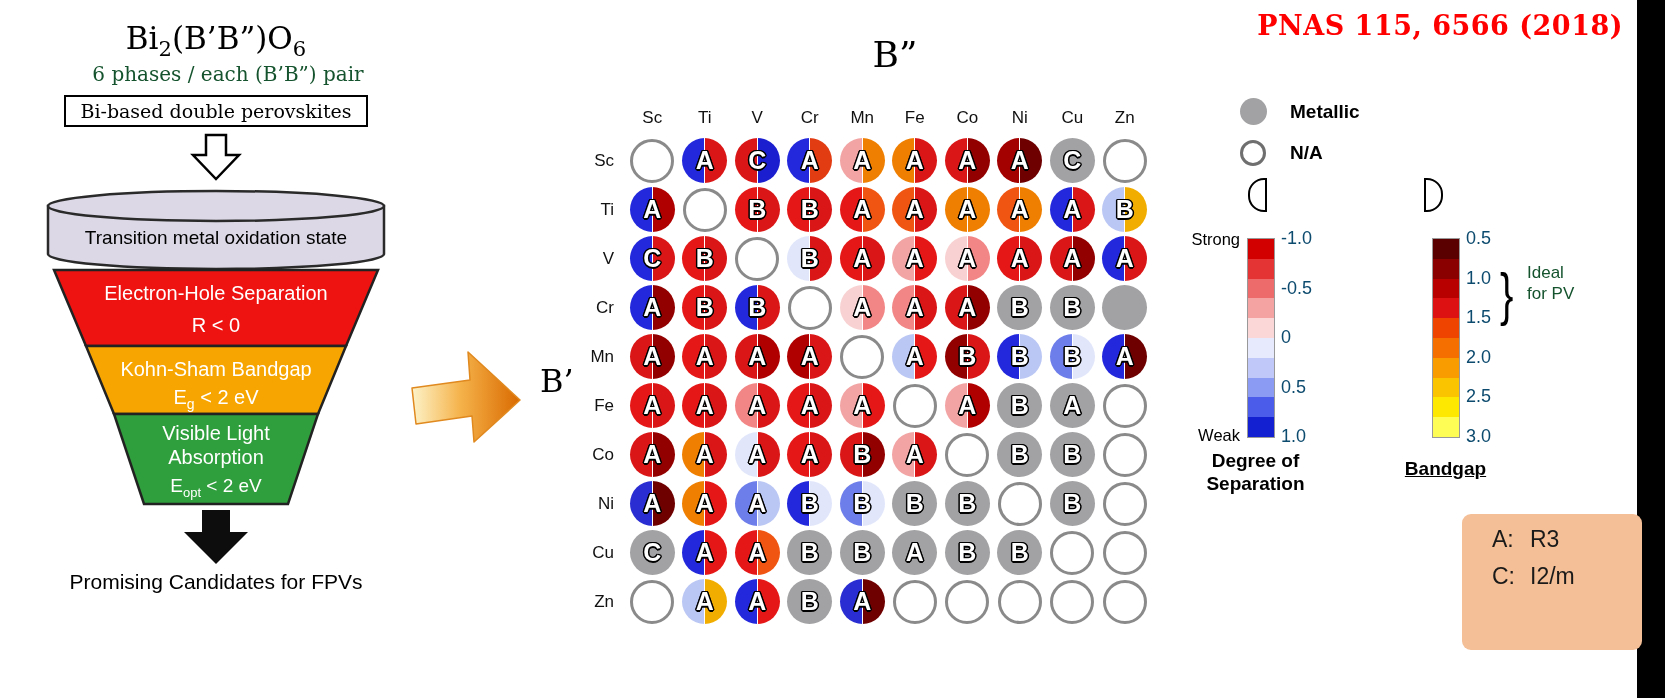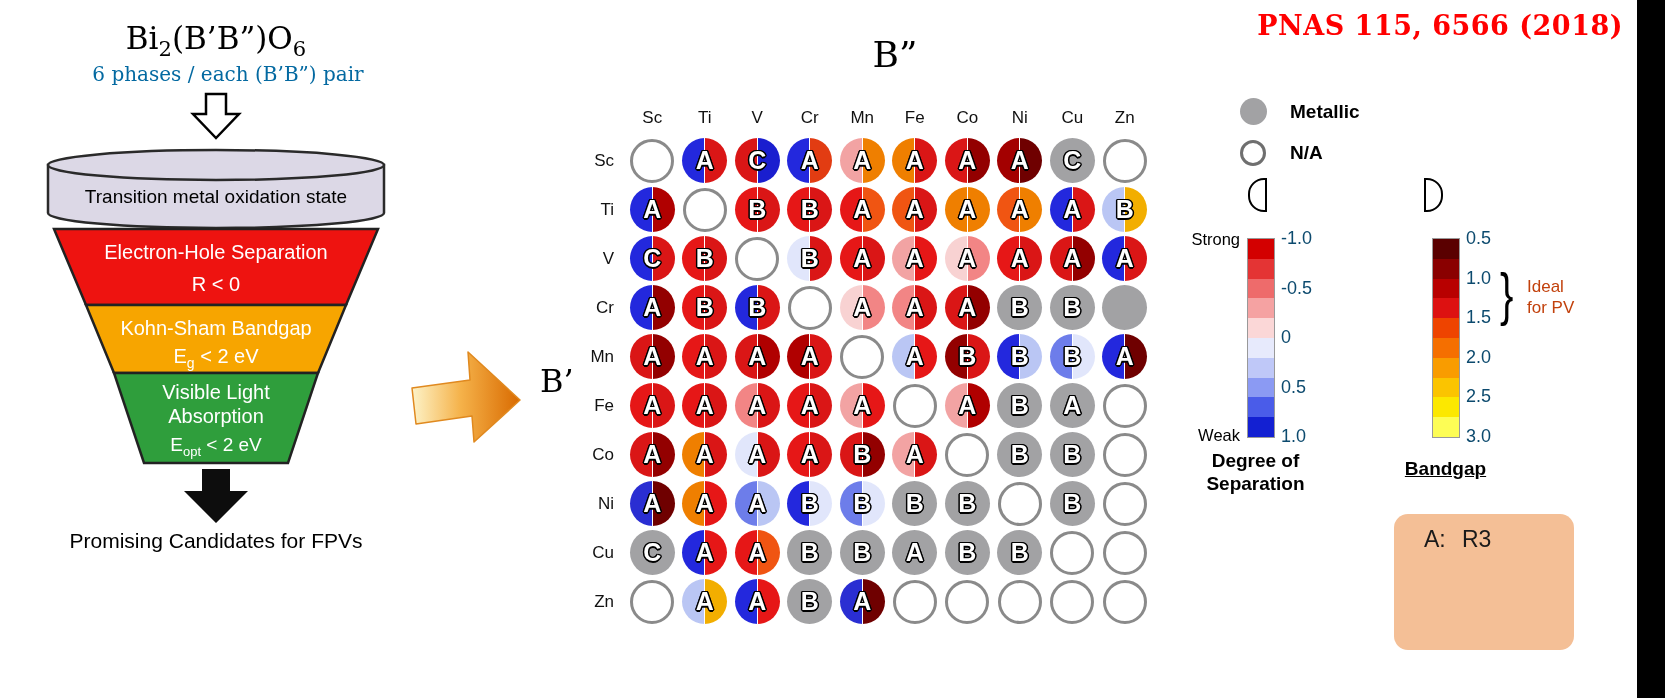--- a/index.html
+++ b/index.html
@@ -10,21 +10,21 @@
   #edge-bar{position:absolute;right:0;top:0;width:28px;height:698px;background:#000;}
 
   
   #citation{position:absolute;top:10px;right:42px;color:#ff0000;font-family:"DejaVu Serif",serif;
             font-size:27px;font-weight:600;letter-spacing:.5px;}
 
   
   #left-panel{position:absolute;left:12px;top:8px;width:408px;display:flex;flex-direction:column;align-items:center;}
   #formula{font-family:"DejaVu Serif",serif;font-size:31px;color:#000;margin-top:12px;}
   #formula sub{font-size:68%;}
-  #subtitle{font-family:"DejaVu Serif",serif;font-size:20px;color:#0369a1;margin-top:1px;margin-left:24px;}
+  #subtitle{font-family:"DejaVu Serif",serif;font-size:20px;color:#14532d;margin-top:1px;margin-left:24px;}
   #perov-box{border:2.5px solid #000;padding:3px 14px;font-family:"DejaVu Serif",serif;font-size:19px;
              color:#000;margin-top:9px;background:#fff;}
   #hollow-arrow{margin-top:5px;}
   #funnel-svg{margin-top:4px;}
   #funnel-result{font-size:21px;color:#000;margin-top:2px;}
 
   
   #big-arrow{position:absolute;left:408px;top:330px;}
 
   
@@ -63,39 +63,40 @@
   #sep-ticks{left:1281px;top:238px;}
   #bg-ticks{left:1466px;top:238px;}
   .tick{position:absolute;transform:translateY(-50%);font-size:18px;color:#0c4a6e;white-space:nowrap;}
   #sep-strong{position:absolute;left:1150px;top:230px;width:90px;text-align:right;font-size:16.5px;color:#000;}
   #sep-weak{position:absolute;left:1150px;top:426px;width:90px;text-align:right;font-size:16.5px;color:#000;}
   .bar-title{position:absolute;text-align:center;font-weight:700;font-size:19px;color:#000;line-height:1.2;}
   #sep-title{left:1183px;top:450px;width:145px;}
   #bg-title{left:1388px;top:458px;width:115px;text-decoration:underline;}
   #ideal-bracket{position:absolute;left:1500px;top:262px;font-size:40px;font-weight:400;
                  transform:scaleY(1.45);transform-origin:top;color:#000;}
-  #ideal-text{position:absolute;left:1527px;top:276px;font-size:17px;color:#c2410c;line-height:1.25;}
-
-  #sg-box{position:absolute;left:1394px;top:514px;width:180px;height:136px;border-radius:14px;
+  #ideal-text{position:absolute;left:1527px;top:262px;font-size:17px;color:#14532d;line-height:1.25;}
+
+  #sg-box{position:absolute;left:1462px;top:514px;width:180px;height:136px;border-radius:9px;
           padding:12px 0 0 30px;box-sizing:border-box;}
   .sg-line{font-size:23px;color:#1a1a1a;margin-bottom:7px;}
   .sg-key{display:inline-block;width:38px;}
   .sg-line sub{font-size:65%;}
 </style>
 </head>
 <body>
 
 <div id="canvas">
 
   <div id="citation">PNAS 115, 6566 (2018)</div>
   <div id="edge-bar"></div>
 
   <div id="left-panel">
     <div id="formula"><span>Bi</span><sub>2</sub><span>(B’B”)O</span><sub>6</sub></div>
     <div id="subtitle">6 phases / each (B’B”) pair</div>
+    <div id="perov-box">Bi-based double perovskites</div>
 
     <svg id="hollow-arrow" width="70" height="50" viewBox="0 0 70 50">
       <polygon points="25,3 45,3 45,23 58,23 35,47 12,23 25,23" fill="#ffffff" stroke="#000000" stroke-width="2.5"></polygon>
     </svg>
 
     <svg id="funnel-svg" width="380" height="382" viewBox="0 0 380 382">
 
       <path d="M 22,20 L 22,68 A 168,15 0 0 0 358,68 L 358,20 Z" stroke="#2a2a2a" stroke-width="2.5" fill="#dcd8e6"></path>
       <ellipse cx="190" cy="20" rx="168" ry="15" stroke="#2a2a2a" stroke-width="2.5" fill="#dcd8e6"></ellipse>
       <text x="190" y="58" text-anchor="middle" font-family="Liberation Sans, sans-serif" font-size="19" fill="#000">Transition metal oxidation state</text>
@@ -470,15 +471,16 @@
     </div>
   <div id="ideal-bracket">}</div>
   <div id="ideal-text">
     <div>Ideal</div>
     <div>for PV</div>
   </div>
   <div id="bg-title" class="bar-title">Bandgap</div>
 
   <div id="sg-box" style="background: rgb(244, 191, 150);">
     <div class="sg-line"><span class="sg-key">A:</span><span>R3</span><sub></sub><span></span></div>
+    <div class="sg-line"><span class="sg-key">C:</span><span>I2</span><sub></sub><span>/m</span></div>
   </div>
 
 </div>
 
 </body></html>

